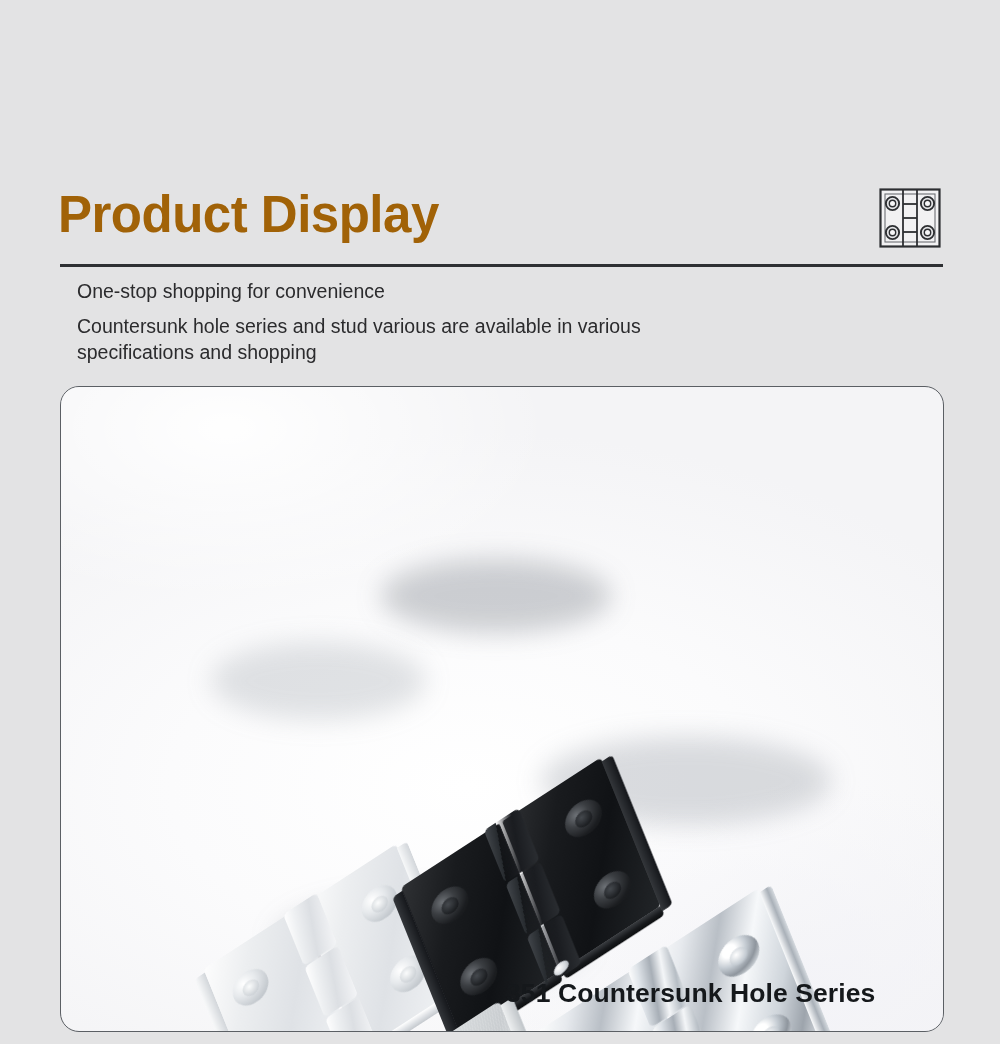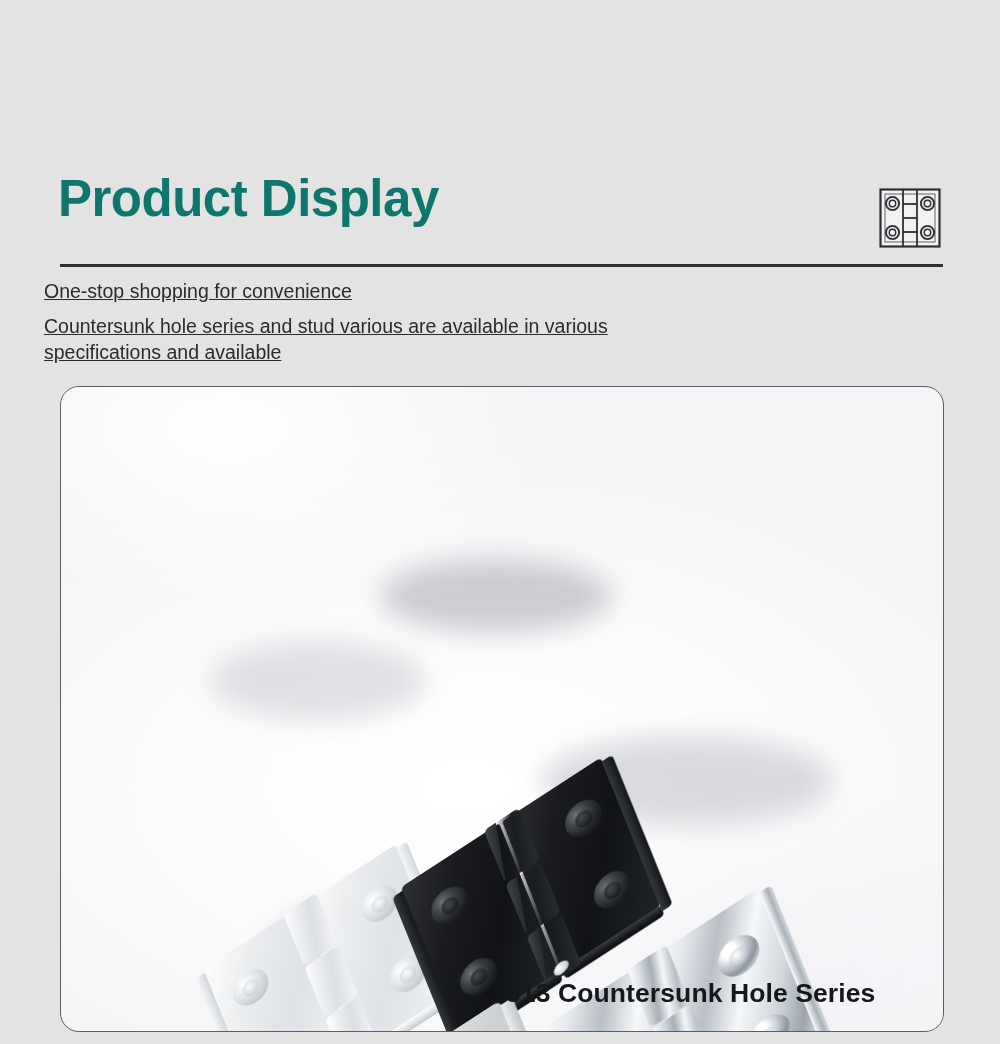--- a/index.html
+++ b/index.html
@@ -6,37 +6,36 @@
   html,body { width:1000px; height:1044px; }
   body {
     background:#e3e3e4;
     font-family:"Liberation Sans", sans-serif;
     position:relative;
     overflow:hidden;
   }
 
   
   #page-title {
-    position:absolute; left:58px; top:172px;
-    font-size:51px; font-weight:bold; color:#0f766e;
+    position:absolute; left:58px; top:188px;
+    font-size:51px; font-weight:bold; color:#a16207;
     letter-spacing:-0.5px; line-height:1.05;
   }
   #title-rule {
     position:absolute; left:60px; top:264px;
     width:883px; height:3px; background:#2e3033;
   }
   #brand-logo {
     position:absolute; left:878px; top:187px;
     width:64px; height:62px;
   }
   .sub-line {
-    position:absolute; left:44px;
+    position:absolute; left:77px;
     font-size:19.5px; color:#2b2b2d; line-height:27px;
     white-space:nowrap;
-    text-decoration:underline;
   }
   #sub-0 { top:278px; }
   #sub-1 { top:313px; }
   #sub-2 { top:339px; }
 
   
   #product-card {
     position:absolute; left:60px; top:386px;
     width:884px; height:646px;
     border:1.6px solid #5b5f64;
@@ -197,21 +196,21 @@
       <circle cx="14.5" cy="45.5" r="6.6" stroke-width="1.9"></circle>
       <circle cx="14.5" cy="45.5" r="3.2" stroke-width="1.4" fill="#f7f7f8"></circle>
       <circle cx="49.5" cy="45.5" r="6.6" stroke-width="1.9"></circle>
       <circle cx="49.5" cy="45.5" r="3.2" stroke-width="1.4" fill="#f7f7f8"></circle>
     </g>
   </svg>
 </div>
 
 <div class="sub-line" id="sub-0">One-stop shopping for convenience</div>
 <div class="sub-line" id="sub-1">Countersunk hole series and stud various are available in various</div>
-<div class="sub-line" id="sub-2">specifications and available</div>
+<div class="sub-line" id="sub-2">specifications and shopping</div>
 
 <div id="product-card">
   <div id="card-light-tl"></div>
   <div id="card-light-br"></div>
 
   <div class="shadow" style="left:150px; top:255px; width:215px; height:78px; background:rgba(110,118,128,.20);"></div>
   <div class="shadow" style="left:320px; top:172px; width:230px; height:74px; background:rgba(70,78,88,.26);"></div>
   <div class="shadow" style="left:480px; top:350px; width:290px; height:88px; background:rgba(105,114,124,.24);"></div>
   <div class="shadow" style="left:215px; top:508px; width:310px; height:92px; background:rgba(100,109,119,.26);"></div>
 
@@ -292,13 +291,13 @@
       <div class="leaf right">
         <div class="leaf-top"></div>
         <div class="leaf-side r"></div>
 
       </div>
 
     </div>
   </div>
 </div>
 
-<div id="product-caption">313 Countersunk Hole Series</div>
+<div id="product-caption">351 Countersunk Hole Series</div>
 
 </body></html>

